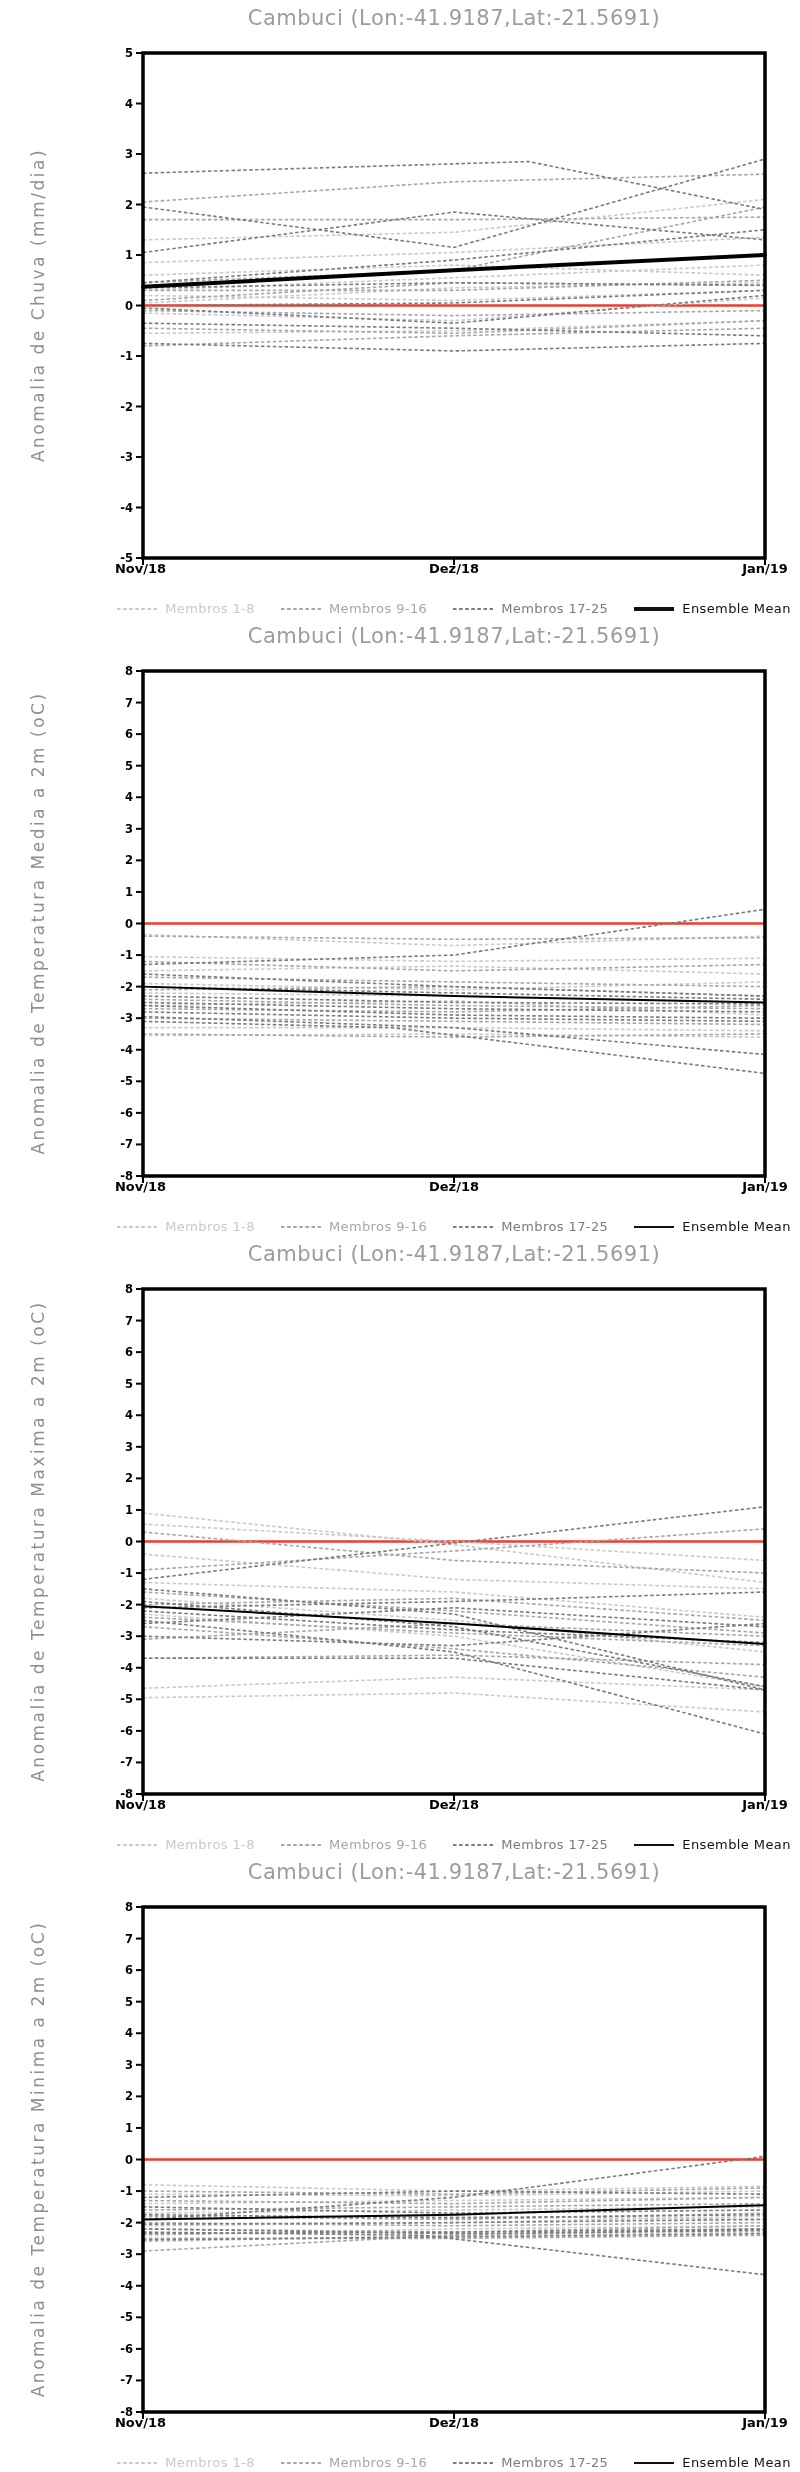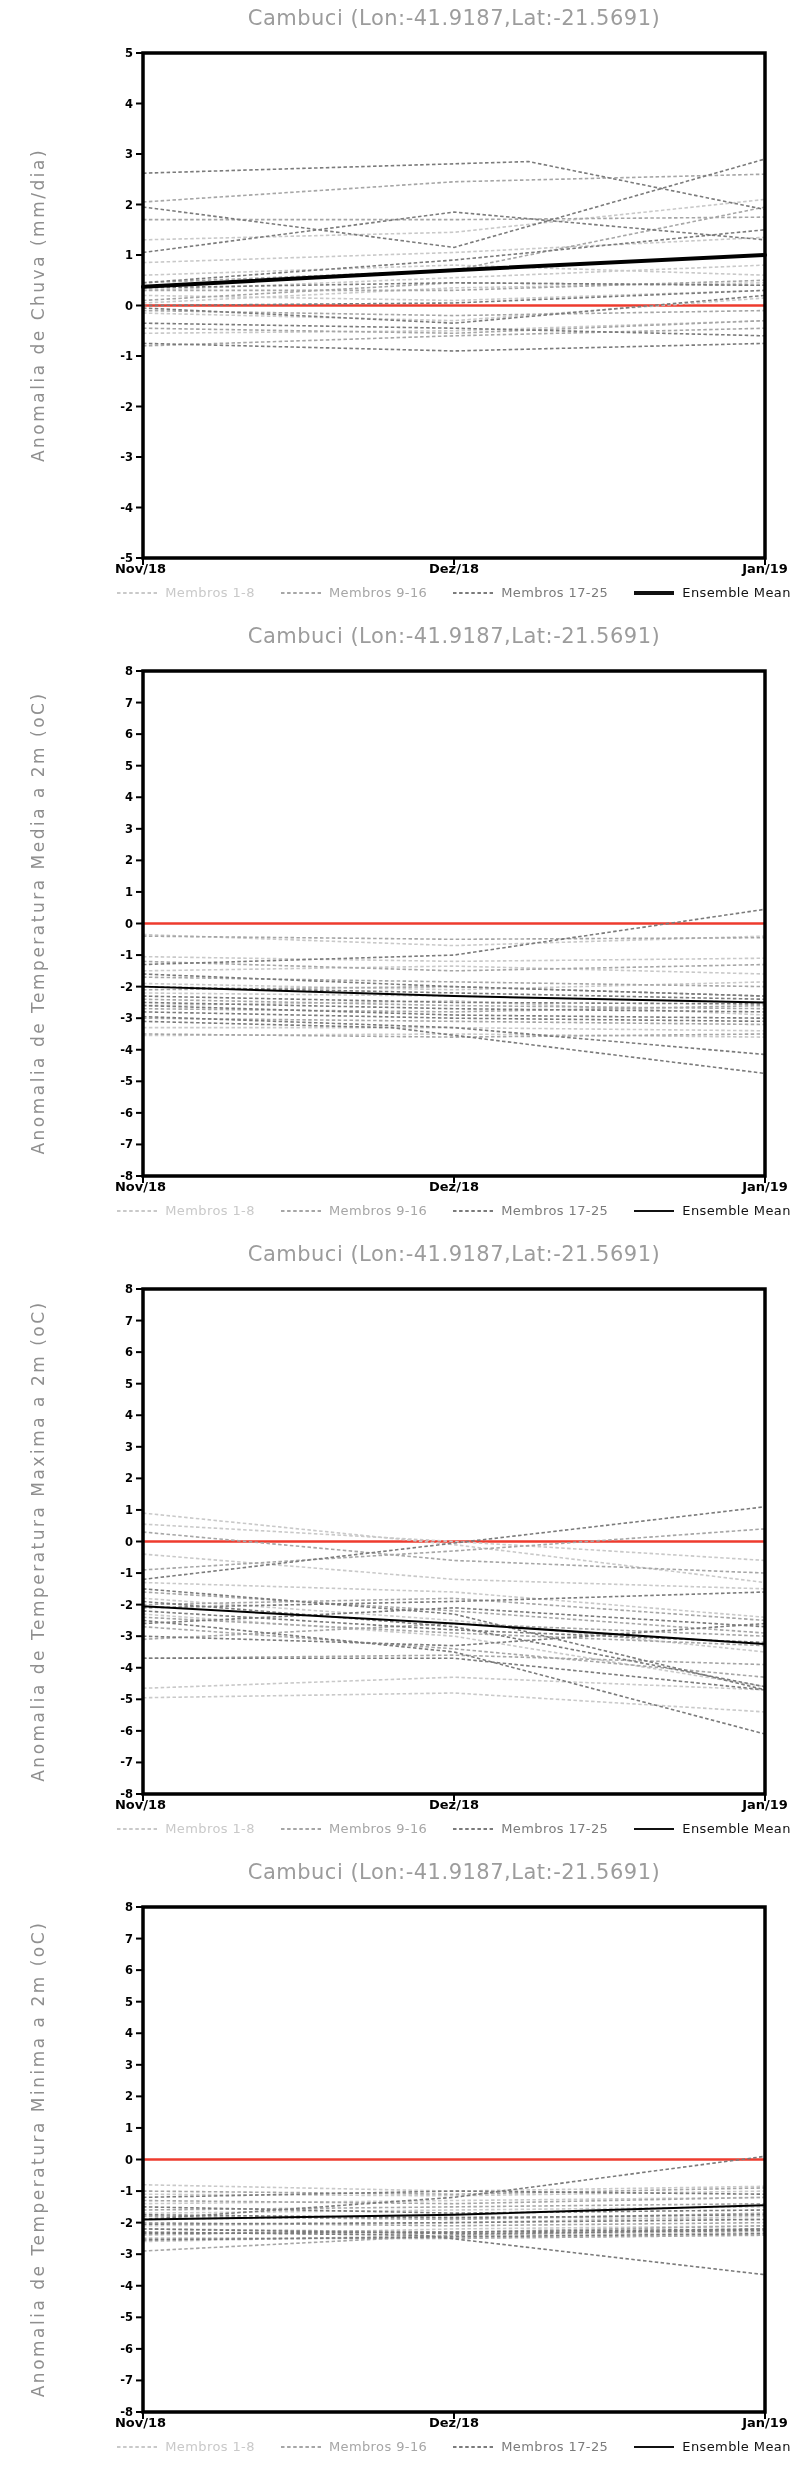--- a/index.html
+++ b/index.html
@@ -10,21 +10,21 @@
   .ylabel{position:absolute;left:38px;top:305px;transform:translate(-50%,-50%) rotate(-90deg);
           font-size:17px;color:#8f8f8f;letter-spacing:2.5px;white-space:nowrap;}
   .plot{position:absolute;left:0;top:0;}
   .xlab{position:absolute;top:561px;font-size:13px;font-weight:bold;color:#000;white-space:nowrap;}
   .xlab.nov{left:143px;transform:translateX(-55%);}
   .xlab.dez{left:454px;transform:translateX(-50%);}
   .xlab.jan{left:765px;transform:translateX(-50%);text-align:right;}
   .legend{position:absolute;left:143px;width:622px;top:585px;display:flex;
           justify-content:center;align-items:center;gap:26px;}
   .legend-item{display:flex;align-items:center;gap:8px;font-size:13px;
-               letter-spacing:.4px;white-space:nowrap;}
+               letter-spacing:.4px;white-space:nowrap;margin-top:16px;}
   .tick-text{font-family:"DejaVu Sans",sans-serif;font-size:11.5px;font-weight:bold;fill:#000;}
 </style>
 </head>
 <body>
 
 <section class="panel">
   <h2 class="title">Cambuci (Lon:-41.9187,Lat:-21.5691)</h2>
   <div class="ylabel">Anomalia de Chuva (mm/dia)</div>
   <svg class="plot" width="800" height="618">
       <line x1="143" y1="305.5" x2="765" y2="305.5" stroke="#ee3b2e" stroke-width="2.6"></line>

